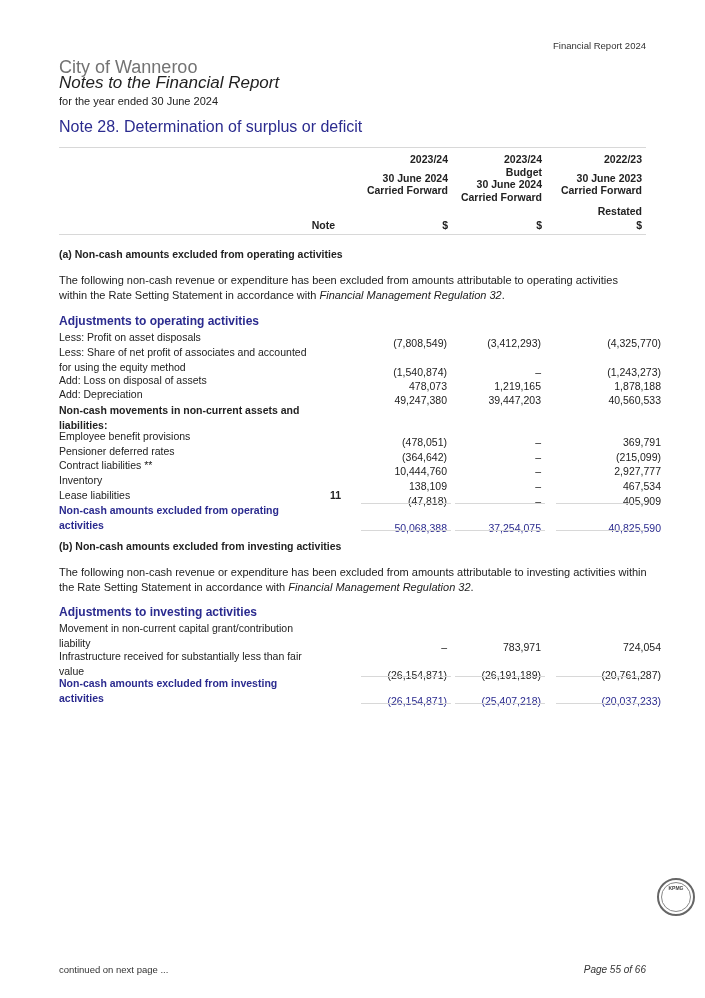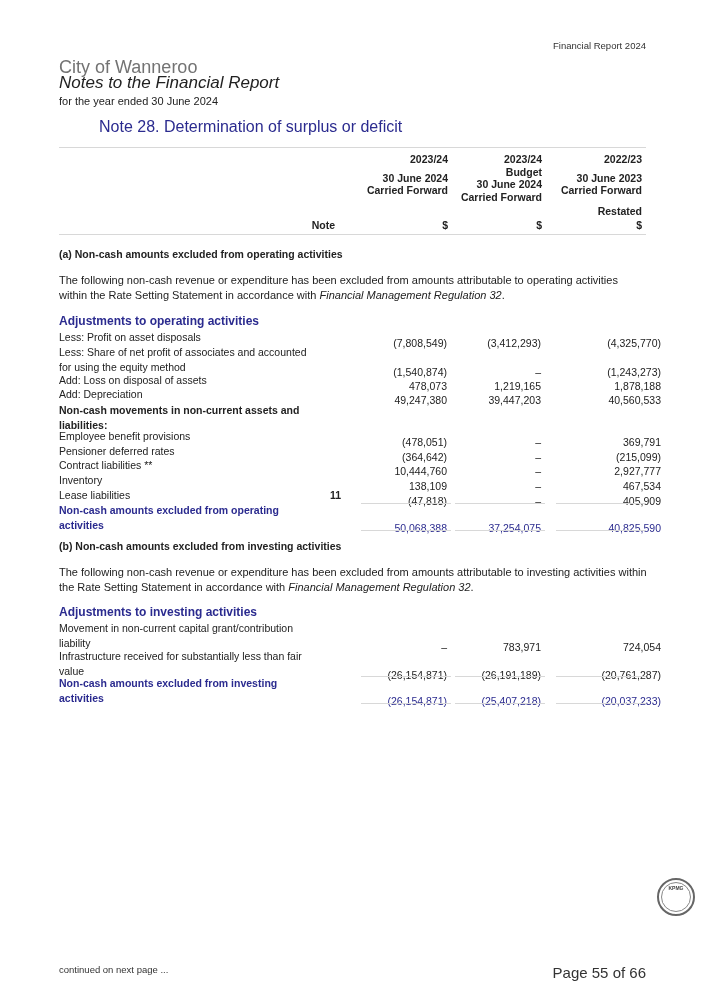--- a/index.html
+++ b/index.html
@@ -2,39 +2,39 @@
 <html><head>
 <meta charset="utf-8">
 <style>
   html, body { margin:0; padding:0; background:#ffffff; }
   body { width:705px; height:998px; position:relative; font-family:"Liberation Sans", sans-serif; color:#222; overflow:hidden; }
   .abs { position:absolute; }
   .org { left:59px; top:42px; font-size:18px; color:#737373;margin-top:15px; }
   .report { right:59px; top:40px; font-size:9.5px; color:#333; }
   .notes { left:59px; top:73px; font-size:17px; color:#222;font-style:italic; }
   .year { left:59px; top:95px; font-size:11px; color:#222; }
-  .note-title { left:59px; top:118px; font-size:16px; color:#2b2b8f;margin-left:40px; }
+  .note-title { left:59px; top:118px; font-size:16px; color:#2b2b8f; }
   .rule-top { left:59px; width:587px; top:147px; height:0; border-top:1.5px solid #d8d8d8; }
   .rule-hdr { left:59px; width:587px; top:234px; height:0; border-top:1px solid #d8d8d8; }
   .hdr { font-size:10.5px; font-weight:bold; text-align:right; color:#222; line-height:12.5px; }
   .c1 { right:257px; } .c2 { right:163px; } .c3 { right:63px; }
   .sec { left:59px; font-size:10.5px; font-weight:bold; color:#222; }
   .para { left:59px; width:590px; font-size:11px; line-height:15px; color:#222; }
   .para i { font-style:italic; }
   .adj { left:59px; font-size:12px; font-weight:bold; color:#2b2b8f; }
   .row { left:59px; width:587px; font-size:10.5px; color:#222; line-height:14.5px; }
   .row .lbl { position:absolute; left:0; width:250px; }
   .row .note { position:absolute; left:250px; width:32px; text-align:right; font-weight:bold; }
   .row .v { position:absolute; text-align:right; width:88px;margin-top:6px; }
   .row .v1 { left:300px; } .row .v2 { left:394px; } .row .v3 { left:514px; }
   .bold { font-weight:bold; }
   .blue { color:#2b2b8f; }
   .uline { position:absolute; height:0; border-top:1px solid #d8d8d8; width:90px; }
   .footer-l { left:59px; top:964px; font-size:9.5px; color:#333; }
-  .footer-r { right:59px; top:964px; font-size:15px; color:#333; }
+  .footer-r { right:59px; top:964px; font-size:10px; color:#333;font-style:italic; }
   .stamp { left:657px; top:878px; width:38px; height:38px; border:2px solid #666; border-radius:50%; box-sizing:border-box; }
   .stamp::after { content:""; position:absolute; left:2px; top:2px; right:2px; bottom:2px; border:1px solid #888; border-radius:50%; }
   .stamp span { position:absolute; top:5px; left:0; right:0; text-align:center; font-size:5px; font-weight:bold; color:#444; }
 </style>
 </head>
 <body>
 
 <div class="abs org">City of Wanneroo</div>
 <div class="abs report">Financial Report 2024</div>
 <div class="abs notes">Notes to the Financial Report</div>

